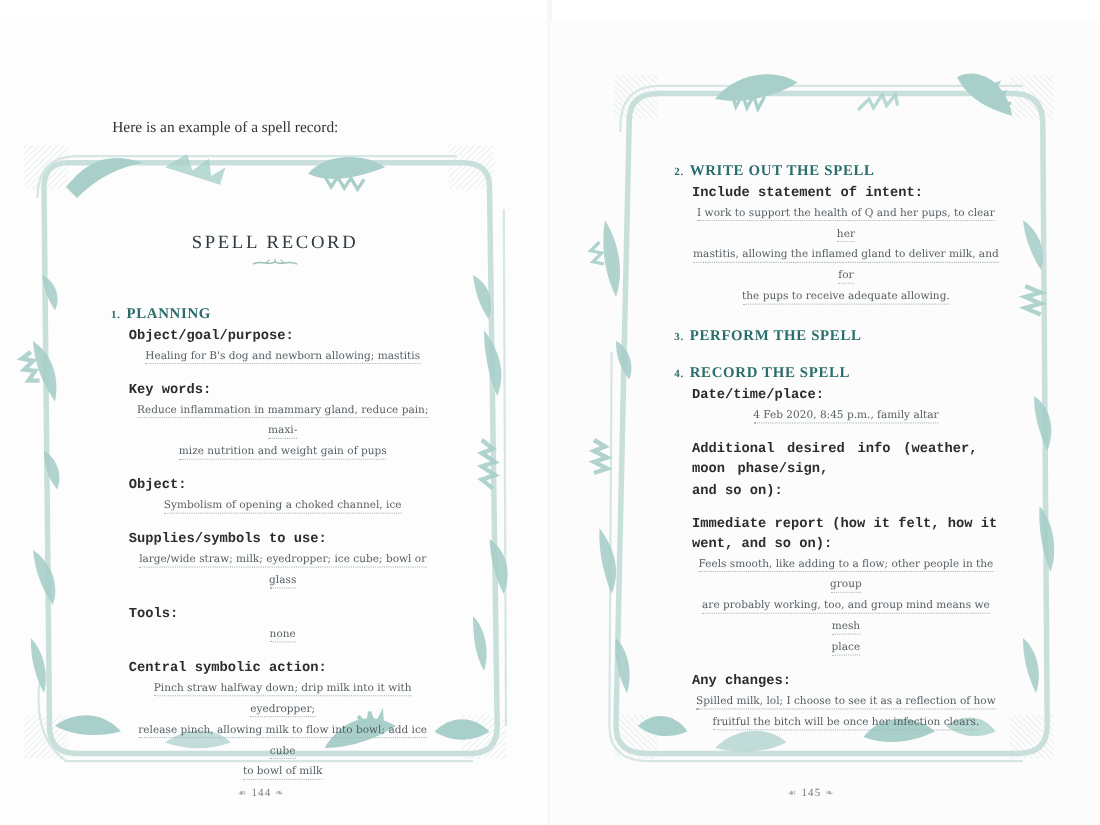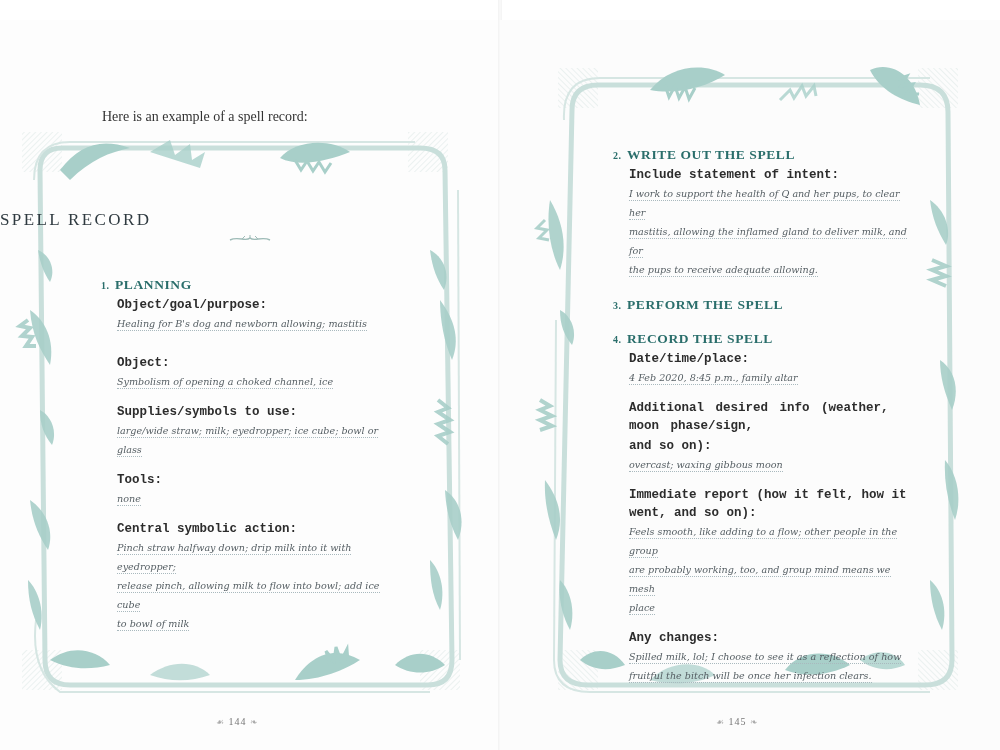--- a/index.html
+++ b/index.html
@@ -16,41 +16,41 @@
       background: linear-gradient(to right, #f2f2f2, #fafafa, #f3f3f3); }
 
     .frame { position: absolute; }
     .frame svg { position: absolute; left: 0; top: 0; overflow: visible; }
 
     .intro {
       position: absolute; left: 102px; top: 89px;
       font-family: "Liberation Serif", serif; font-size: 14px; color: #333;
     }
     .record-title {
-      position: absolute; left: 0; width: 500px; top: 190px; text-align: left;
+      position: absolute; left: 0; width: 500px; top: 190px; text-align: center;
       font-family: "Liberation Serif", serif; font-size: 17px; letter-spacing: 2.4px;
       color: #2f3a40;
     }
     .title-flourish { position: absolute; left: 228px; top: 214px; }
 
     .content { position: absolute; }
     .section-head {
       font-family: "Liberation Serif", serif; font-weight: bold;
       color: #2a6e6b; font-size: 13.5px; letter-spacing: 0.6px;
       display: flex; align-items: baseline;
     }
     .section-num { font-size: 10px; width: 14px; margin-left: -16px; color: #2a6e6b; }
     .field { margin-top: 3px; }
     .field-label {
       font-family: Liberation Mono, monospace; font-weight: bold;
       font-size: 12.5px; color: #2c2c2c; line-height: 18px;
     }
     .field-value {
-      font-family: "DejaVu Serif", serif; font-style: italic;
-      font-size: 9.6px; color: #555e63; line-height: 19px;
+      font-family: "DejaVu Serif", serif; 
+      font-size: 9.6px; color: #555e63; line-height: 19px; text-align: center;
     }
     .field-value .ln {
       display: inline;
       border-bottom: 1px dotted #a9b9be;
       padding-bottom: 1px;
     }
     .gap { height: 9px; }
     .gap-lg { height: 18px; }
 
     .folio {
@@ -135,20 +135,27 @@
     </div>
 
     <div class="field">
       <div class="field-label">Object/goal/purpose:</div>
       <div class="field-value">
         <span class="ln">Healing for B's dog and newborn allowing; mastitis</span>
       </div>
     </div>
     <div class="gap"></div>
 
+    <div class="field">
+      <div class="field-label">Key words:</div>
+      <div class="field-value">
+        <span class="ln">Reduce inflammation in mammary gland, reduce pain; maxi-</span><br>
+        <span class="ln">mize nutrition and weight gain of pups</span>
+      </div>
+    </div>
     <div class="gap"></div>
 
     <div class="field">
       <div class="field-label">Object:</div>
       <div class="field-value">
         <span class="ln">Symbolism of opening a choked channel, ice</span>
       </div>
     </div>
     <div class="gap"></div>
 
@@ -263,23 +270,20 @@
       <div class="field-label">Date/time/place:</div>
       <div class="field-value">
         <span class="ln">4 Feb 2020, 8:45 p.m., family altar</span>
       </div>
     </div>
     <div class="gap"></div>
 
     <div class="field">
       <div class="field-label" style="word-spacing:4px;">Additional desired info (weather, moon phase/sign,</div>
       <div class="field-label" style="margin-top:2px;">and so on):</div>
-      <div class="field-value">
-        <span class="ln">overcast; waxing gibbous moon</span>
-      </div>
     </div>
     <div class="gap"></div>
 
     <div class="field">
       <div class="field-label">Immediate report (how it felt, how it went, and so on):</div>
       <div class="field-value">
         <span class="ln">Feels smooth, like adding to a flow; other people in the group</span><br>
         <span class="ln">are probably working, too, and group mind means we mesh</span><br>
         <span class="ln">place</span>
       </div>

